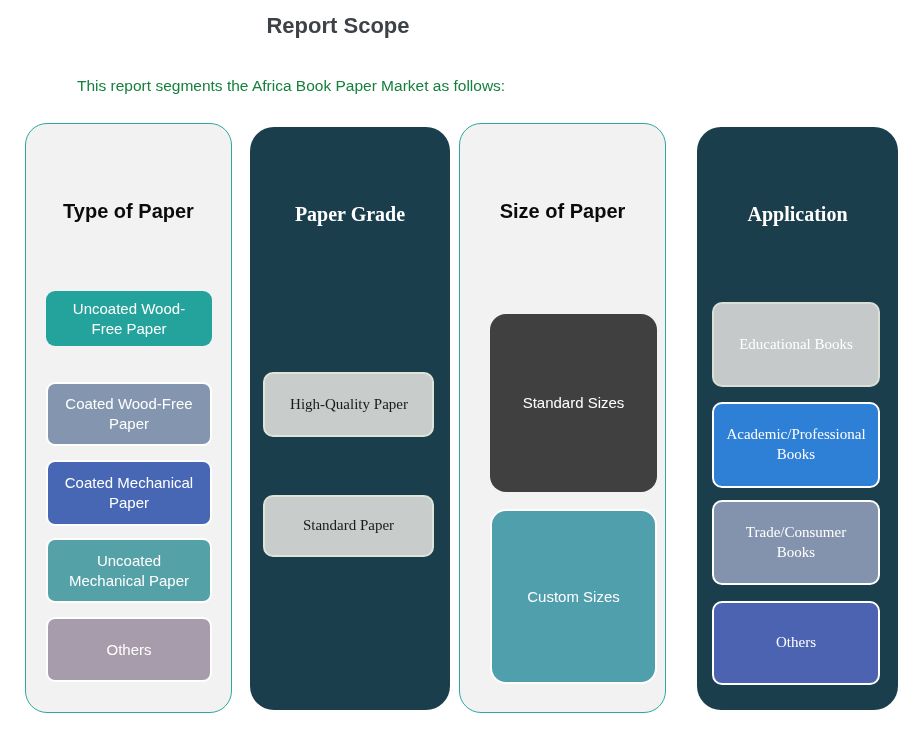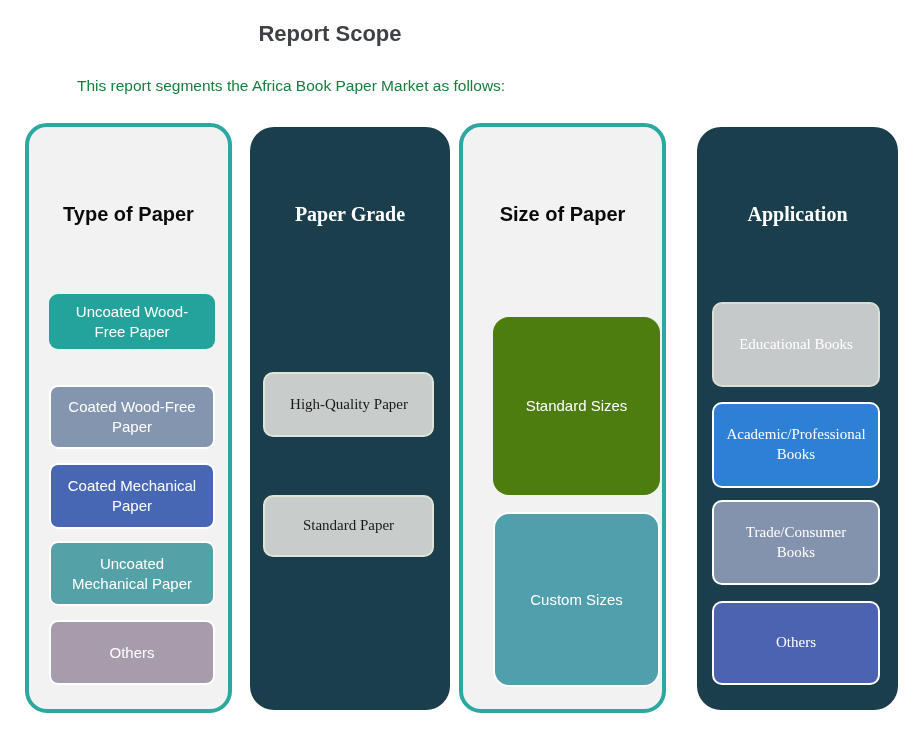--- a/index.html
+++ b/index.html
@@ -1,28 +1,28 @@
 <!DOCTYPE html>
 <html><head>
 <meta charset="utf-8">
 <style>
   html,body{margin:0;padding:0;background:#ffffff;}
   .stage{
     position:relative;width:917px;height:735px;background:#ffffff;overflow:hidden;
     font-family:"Liberation Sans", sans-serif;
   }
   .title{
-    position:absolute;left:330px;top:13px;transform:translateX(-50%);
-    font-size:22px;font-weight:700;color:#3e4247;white-space:nowrap;margin-top:8px;
+    position:absolute;left:338px;top:13px;transform:translateX(-50%);
+    font-size:22px;font-weight:700;color:#3e4247;white-space:nowrap;
   }
   .subtitle{
     position:absolute;left:77px;top:77px;font-size:15.5px;color:#15803d;white-space:nowrap;
   }
   .col{position:absolute;box-sizing:border-box;}
-  .col.light{border:4px solid #8b5cf6;border-radius:22px;}
+  .col.light{border:1px solid #8b5cf6;border-radius:22px;}
   .col.dark{border-radius:24px;font-family:Liberation Serif, serif;}
   .col1{left:25px;top:123px;width:207px;height:590px;}
   .col2{left:250px;top:127px;width:200px;height:583px;}
   .col3{left:459px;top:123px;width:207px;height:590px;}
   .col4{left:697px;top:127px;width:201px;height:583px;}
   .hdr{
     position:absolute;left:0;right:0;top:76px;text-align:center;
     font-size:20px;font-weight:700;
   }
   .light .hdr{color:#0b0b0b;}
@@ -72,21 +72,21 @@
   </div>
 
   <div class="col col2 dark" style="background: rgb(27, 62, 77);">
     <div class="hdr">Paper Grade</div>
     <div class="box c2 b0" style="background: rgb(200, 204, 203); color: rgb(26, 26, 26); border-color: rgb(221, 228, 216); padding-left: 11px;">High-Quality Paper</div>
     <div class="box c2 b1" style="background: rgb(200, 204, 203); color: rgb(26, 26, 26); border-color: rgb(221, 228, 216);">Standard Paper</div>
   </div>
 
   <div class="col col3 light" style="background: rgb(242, 242, 242); border-color: rgb(43, 169, 161);">
     <div class="hdr">Size of Paper</div>
-    <div class="box c3 b0" style="background: #4d7c0f; color: rgb(255, 255, 255); border-color: transparent;">Standard Sizes</div>
+    <div class="box c3 b0" style="background: #404040; color: rgb(255, 255, 255); border-color: transparent;">Standard Sizes</div>
     <div class="box c3 b1" style="background: rgb(80, 159, 173); color: rgb(255, 255, 255); border-color: rgb(255, 255, 255);">Custom Sizes</div>
   </div>
 
   <div class="col col4 dark" style="background: rgb(27, 62, 77);">
     <div class="hdr">Application</div>
     <div class="box c4 b0" style="background: rgb(198, 201, 202); color: rgb(255, 255, 255); border-color: rgb(217, 223, 210);">Educational Books</div>
     <div class="box c4 b1" style="background: rgb(46, 127, 214); color: rgb(255, 255, 255); border-color: rgb(255, 255, 255);">Academic/Professional Books</div>
     <div class="box c4 b2" style="background: rgb(131, 147, 173); color: rgb(255, 255, 255); border-color: rgb(255, 255, 255);">Trade/Consumer Books</div>
     <div class="box c4 b3" style="background: rgb(75, 99, 177); color: rgb(255, 255, 255); border-color: rgb(255, 255, 255);">Others</div>
   </div>

